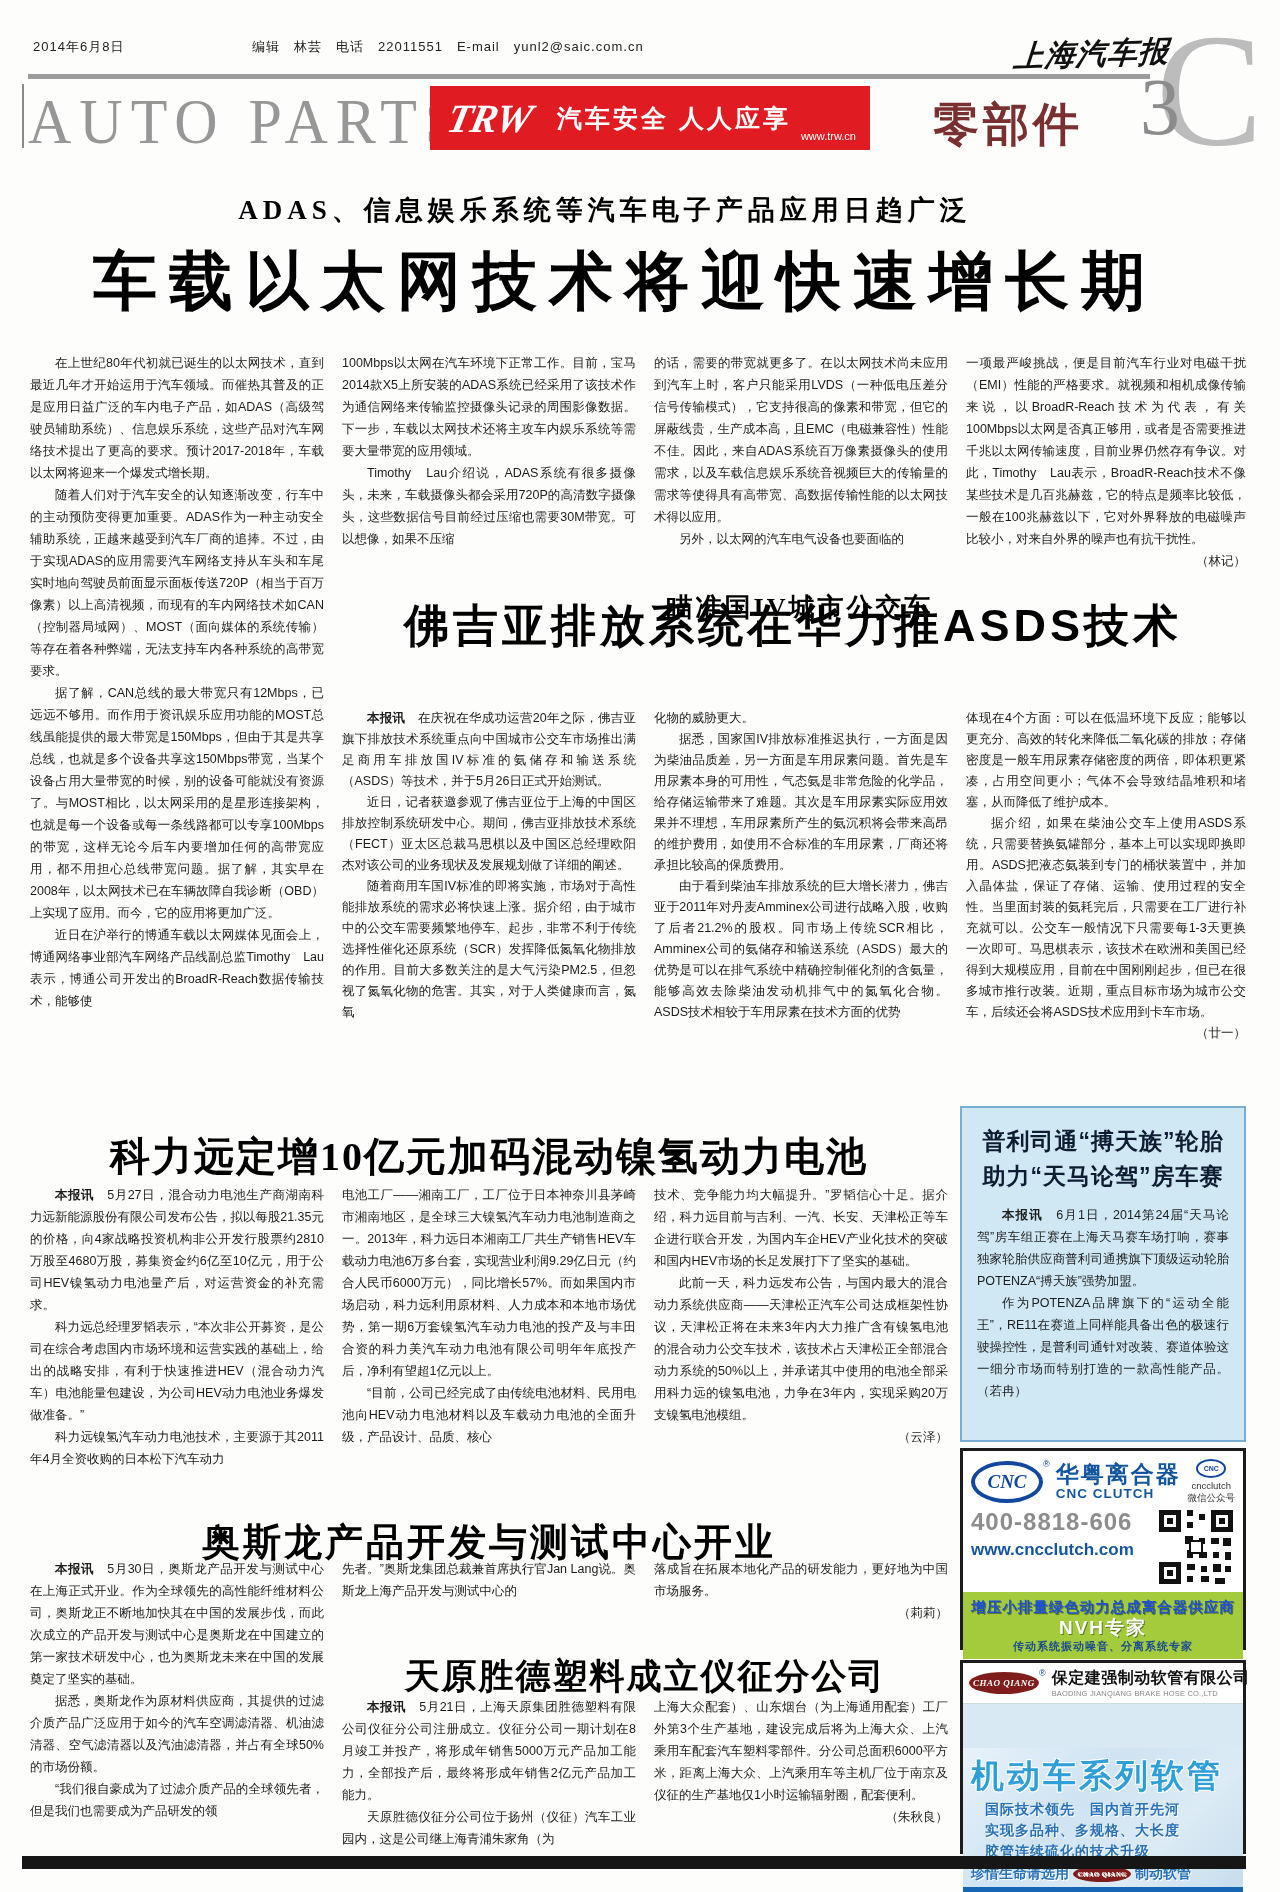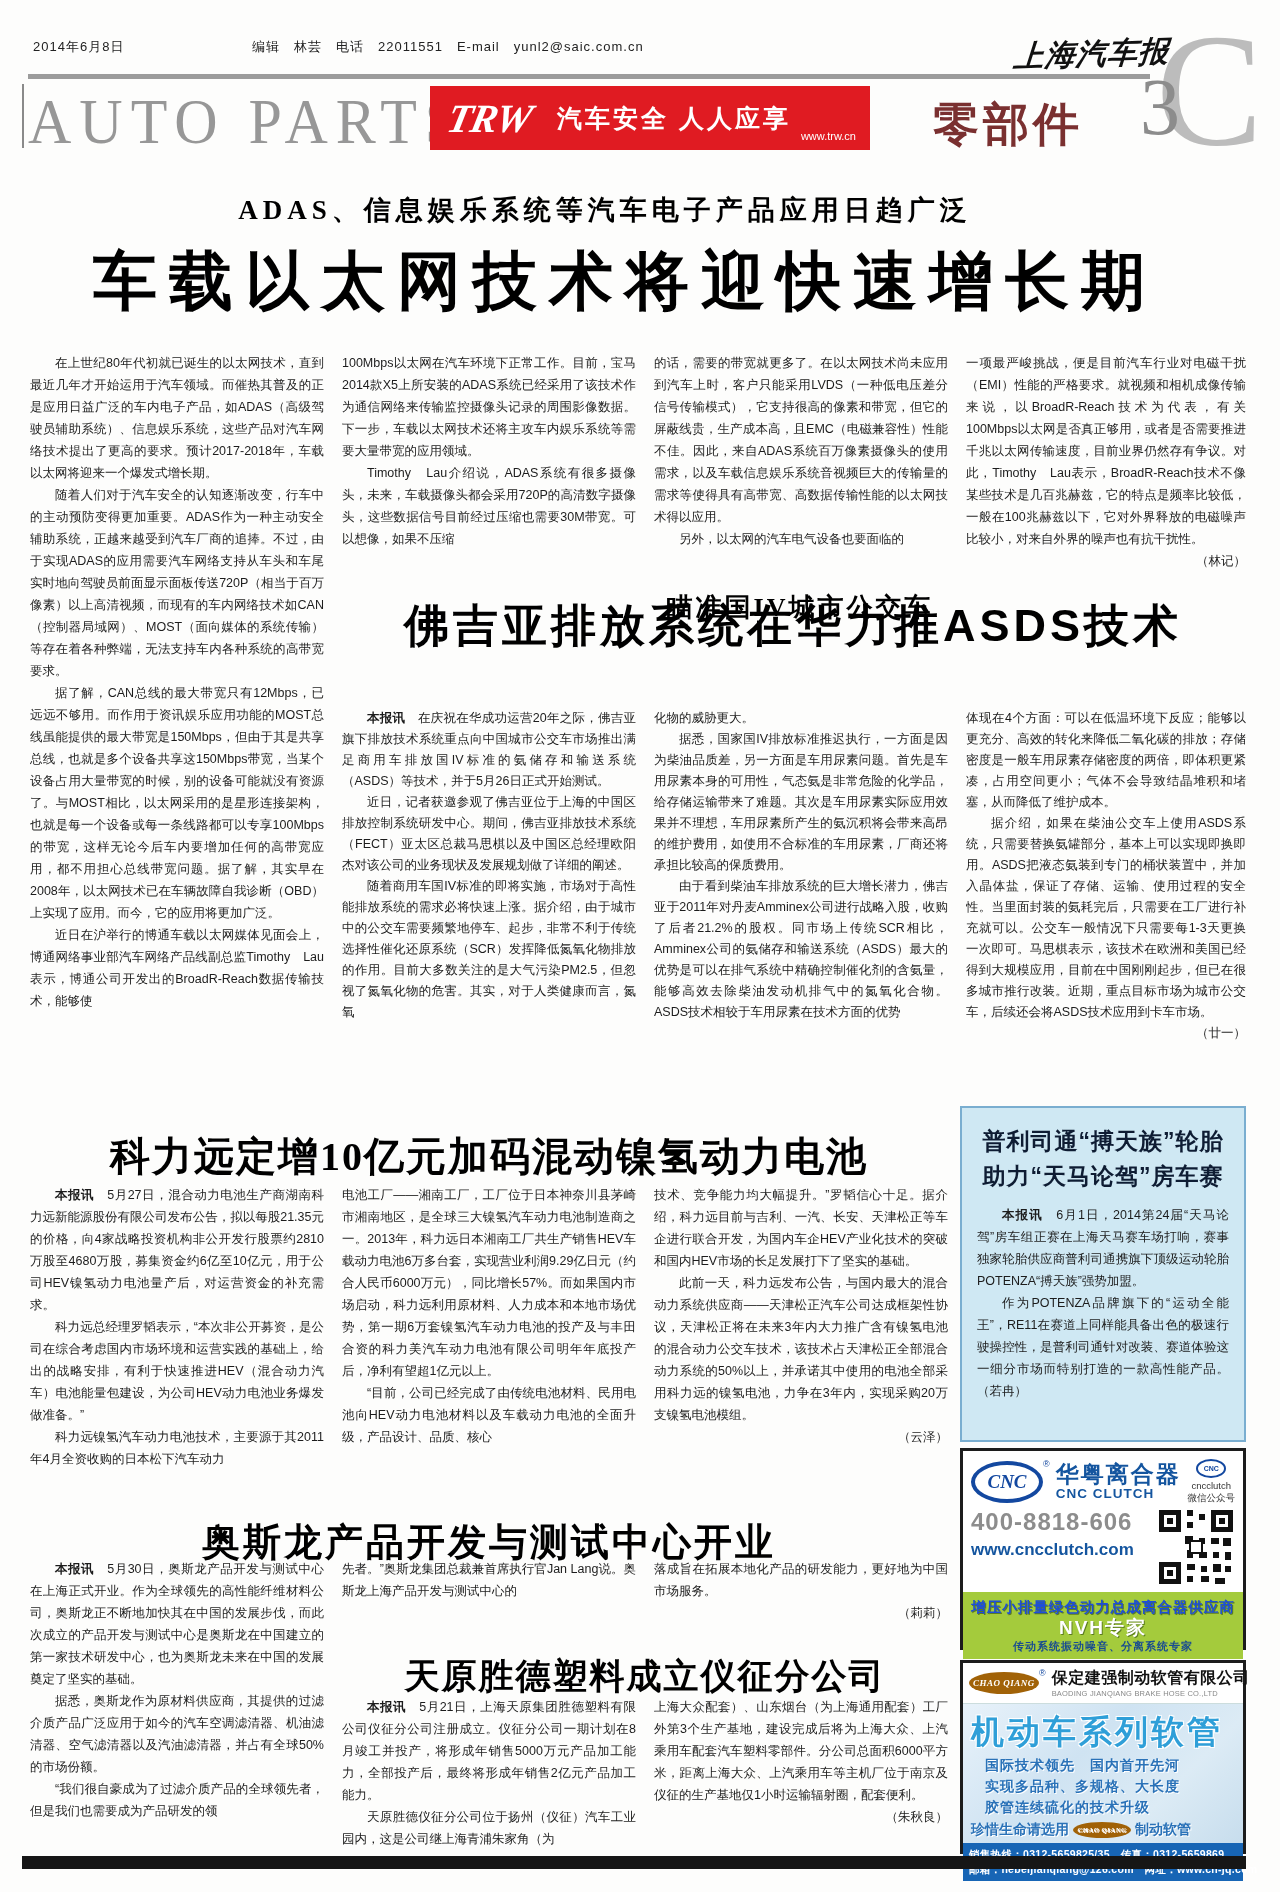--- a/index.html
+++ b/index.html
@@ -54,26 +54,26 @@
   .cnc-phone{font-size:24px;font-weight:bold;color:#8d8d8d;letter-spacing:1px;}
   .cnc-url{font-size:17px;font-weight:900;color:#14559f;margin-top:4px;}
   .qr{width:78px;height:78px;margin-left:auto;background:#fff;flex:none;}
   .green-strip{background:#a4cb3c;text-align:center;padding:6px 4px 5px;}
   .gs1{font-size:14.5px;font-weight:900;color:#1d4ed8;text-shadow:1px 1px 0 #5c7d20;letter-spacing:1px;white-space:nowrap;}
   .gs2{font-size:19px;font-weight:900;color:#fff;text-shadow:1px 1px 0 #5c7d20;letter-spacing:2px;line-height:22px;}
   .gs3{font-size:11px;font-weight:900;color:#1a4d8f;letter-spacing:1px;}
   
   .jq-box{border:3px solid #1c1c1c;box-sizing:border-box;background:#d9e9f4;}
   .jq-top{background:#fff;display:flex;align-items:center;padding:5px 6px;border-bottom:1px solid #cdd;}
-  .jq-oval{width:70px;height:22px;background:#a16207;border-radius:50%;color:#fff;display:flex;align-items:center;justify-content:center;
+  .jq-oval{width:70px;height:22px;background:#7f1d1d;border-radius:50%;color:#fff;display:flex;align-items:center;justify-content:center;
            font-size:9px;font-style:italic;font-weight:900;letter-spacing:0.5px;flex:none;font-family:"Liberation Serif",serif;}
   .jq-names{margin-left:6px;}
   .jq-cn{font-size:16px;font-weight:900;color:#111;letter-spacing:0.5px;white-space:nowrap;}
   .jq-en{font-size:7.5px;color:#888;letter-spacing:0.2px;}
-  .jq-body{padding:6px 8px 4px;background:linear-gradient(135deg,#e8f2fa 0%,#cfe3f2 40%,#dcebf5 70%,#c7dded 100%);}
+  .jq-body{padding:6px 8px 4px;background:linear-gradient(135deg,#e8f2fa 0%,#cfe3f2 40%,#dcebf5 70%,#c7dded 100%);margin-top:44px;}
   .jq-headline{font-size:33px;font-weight:900;color:#2f9fd8;letter-spacing:3px;white-space:nowrap;
                text-shadow:1px 1px 0 #fff,-1px -1px 0 #fff,1px -1px 0 #fff,-1px 1px 0 #fff;}
   .jq-line{font-size:14px;font-weight:900;color:#2a72b8;letter-spacing:1px;line-height:21px;white-space:nowrap;
            text-shadow:1px 1px 0 #fff;}
   .jq-slogan{display:flex;align-items:center;font-size:14px;font-weight:900;color:#2a72b8;margin-top:3px;
              text-shadow:1px 1px 0 #fff;white-space:nowrap;}
   .jq-slogan .jq-oval{width:58px;height:16px;font-size:7px;margin:0 4px;}
   .jq-foot{background:#1765b5;color:#fff;font-size:10.5px;font-weight:bold;line-height:15px;padding:4px 6px;letter-spacing:0.3px;white-space:nowrap;}
   .bottom-bar{background:#161616;}
 </style>

